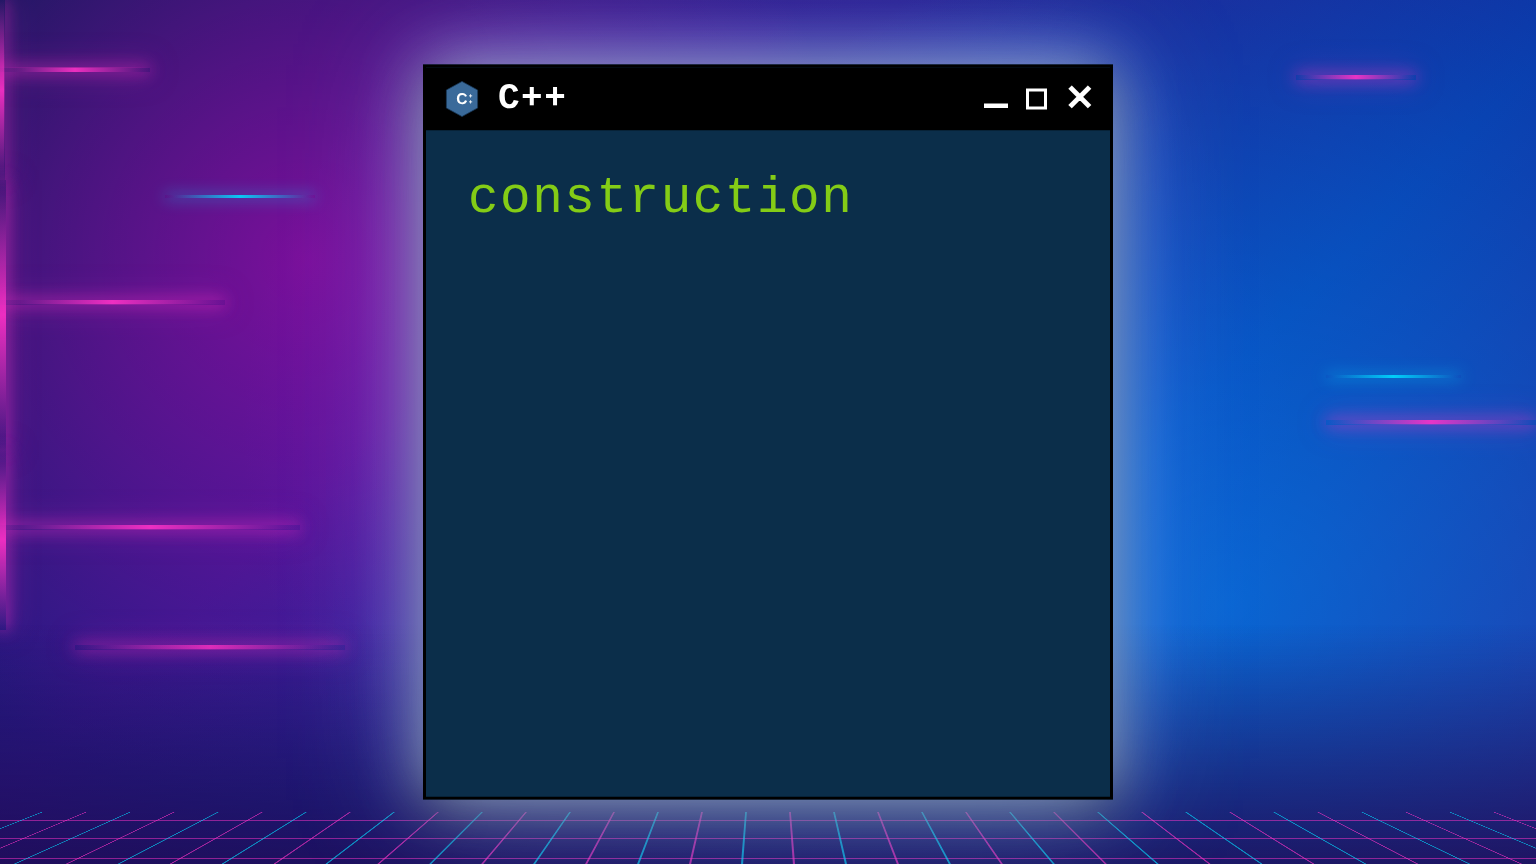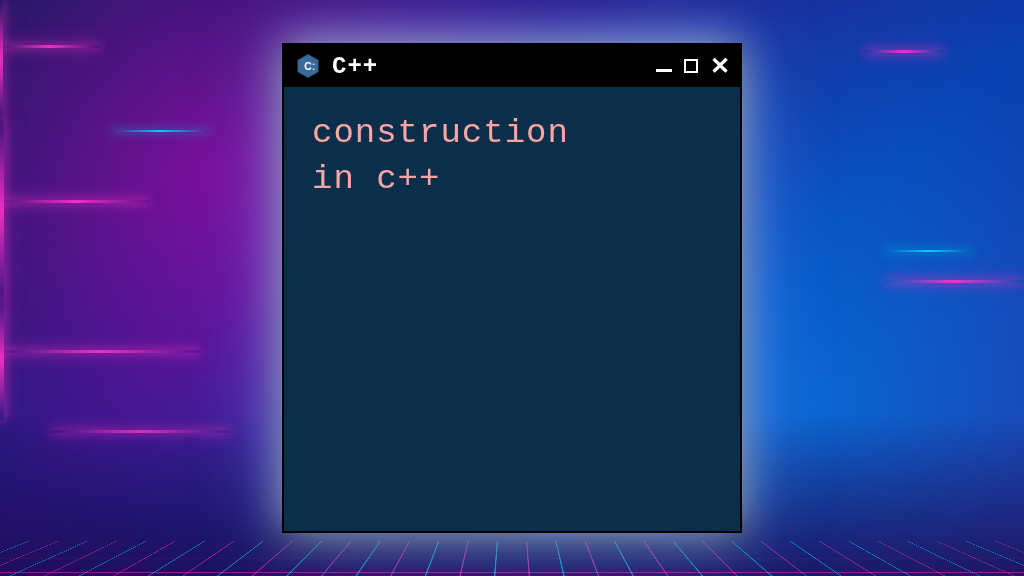--- a/index.html
+++ b/index.html
@@ -164,21 +164,21 @@
       font-weight: bold;
     }
     
     .terminal-body {
       flex: 1;
       padding: 24px 28px;
       background: #0b2e4a;
     }
     
     .terminal-text {
-      color: #fca5a5;
+      color: #84cc16;
       font-size: 34px;
       font-family: 'Courier New', monospace;
       line-height: 1.35;
       letter-spacing: 1px;
     }
   </style>
 </head>
 <body>
 
 <div class="background">
@@ -215,16 +215,15 @@
       </div>
       <div class="win-btn">
         <div class="win-maximize"></div>
       </div>
       <div class="win-btn win-close">✕</div>
     </div>
   </div>
   <div class="terminal-body">
     <div class="terminal-text">
       <div>construction</div>
-      <div>in c++</div>
     </div>
   </div>
 </div>
 
 </body></html>

